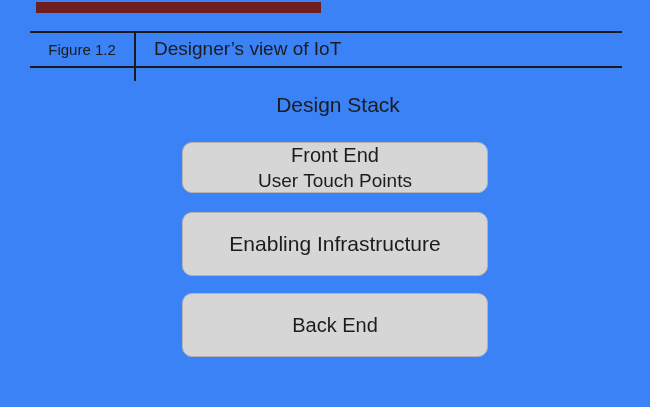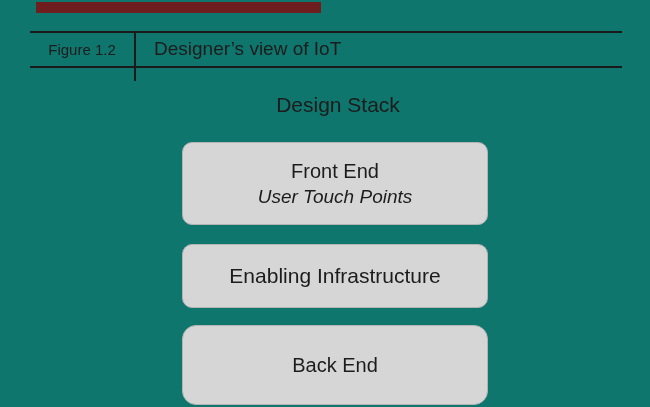--- a/index.html
+++ b/index.html
@@ -1,20 +1,20 @@
 <!DOCTYPE html>
 <html style="--accent-bar: #6e1e1e; --rule: #1a1a1a; --text: #1c1c1c; --box-fill: #d6d6d6; --box-border: #b3b3b3;"><head>
 <meta charset="utf-8">
 <style>
   html, body { margin: 0; padding: 0; background: #ffffff; }
   .page {
     position: relative;
     width: 650px;
     height: 407px;
-    background: #0f766e;
+    background: #3b82f6;
     overflow: hidden;
     font-family: "Liberation Sans", sans-serif;
     color: var(--text, #1c1c1c);
   }
   .accent-bar {
     position: absolute;
     left: 36px; top: 2px;
     width: 285px; height: 11px;
     background: var(--accent-bar, #6e1e1e);
   }
@@ -68,37 +68,36 @@
     width: 306px;
     background: var(--box-fill, #d6d6d6);
     border: 1px solid var(--box-border, #b3b3b3);
     border-radius: 10px;
     display: flex;
     flex-direction: column;
     align-items: center;
     justify-content: center;
     text-align: center;
   }
-  .box-front { height: 83px; }
+  .box-front { height: 51px; }
   .box-middle { height: 64px; margin-top: 19px; justify-content: center; }
-  .box-back { height: 80px; margin-top: 17px; border-radius: 14px; }
+  .box-back { height: 64px; margin-top: 17px; }
   .box-title {
     font-size: 20px;
     line-height: 26px;
     color: var(--text, #1c1c1c);
   }
   .box-title-single {
     font-size: 21px;
     line-height: 26px;
     color: var(--text, #1c1c1c);
   }
   .box-subtitle {
     font-size: 19px;
     line-height: 25px;
-    font-style: italic;
     color: var(--text, #1c1c1c);
   }
 </style>
 </head>
 <body>
 
 <div class="page">
 
   <div class="accent-bar"></div>
 

